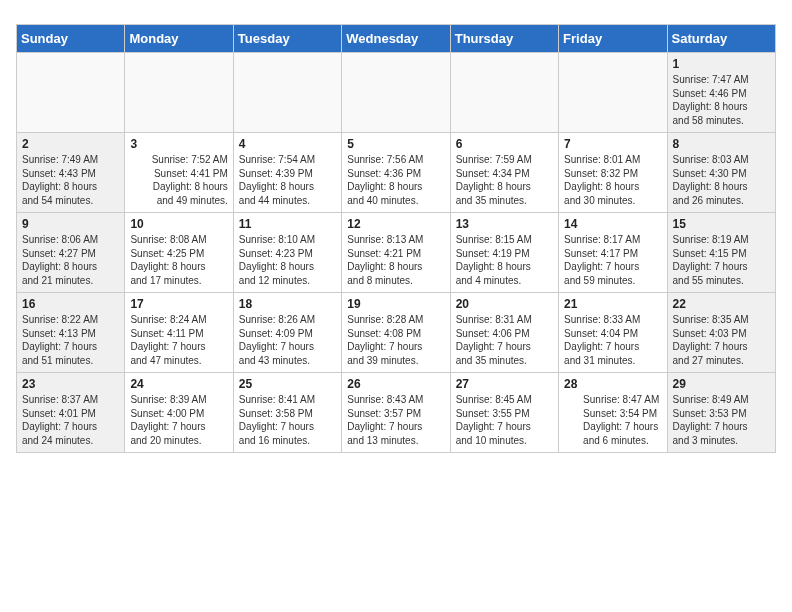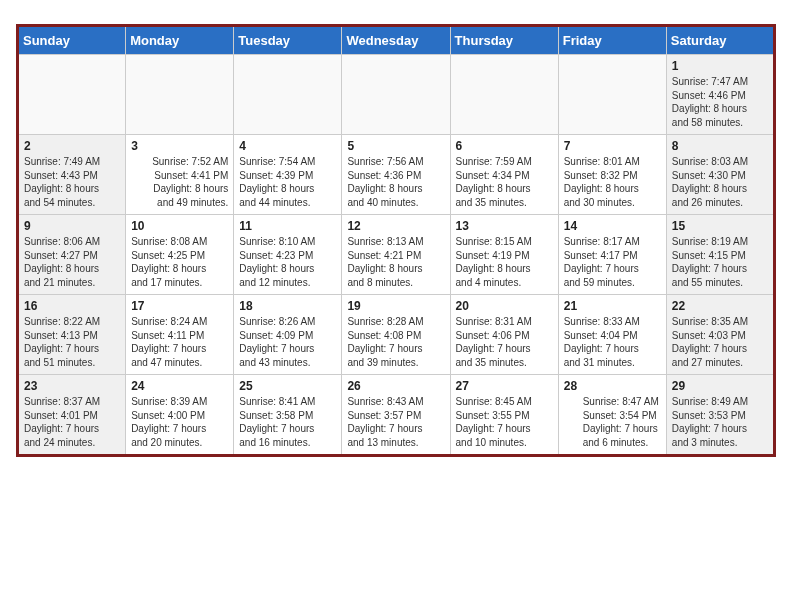--- a/index.html
+++ b/index.html
@@ -43,21 +43,21 @@
       line-height: 1.1;
     }
     .location {
       font-size: 15px;
       color: #555;
       margin-top: 2px;
     }
     .calendar {
       width: 100%;
       border-collapse: collapse;
-      border: 3px solid #7f1d1d;
+      border: 1px solid #7f1d1d;
     }
     .calendar thead tr th {
       background: #2a6fc4;
       color: #fff;
       font-size: 13px;
       font-weight: bold;
       padding: 6px 4px;
       text-align: left;
       border: 1px solid #ccc;
       width: calc(100% / 7);

